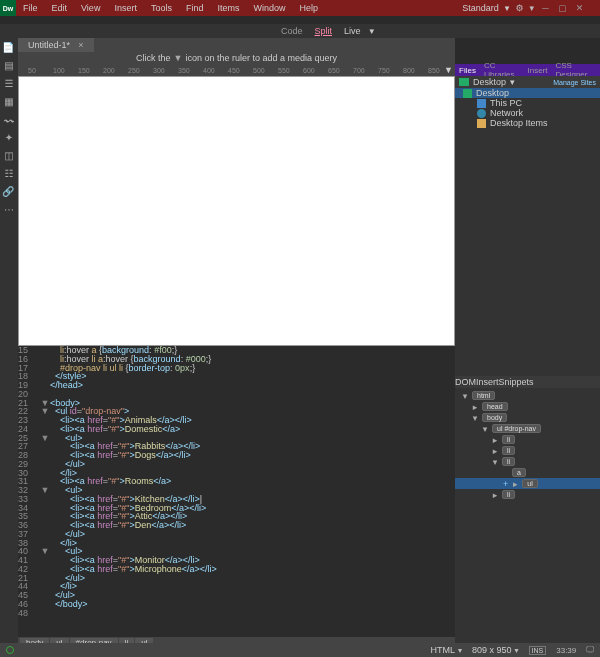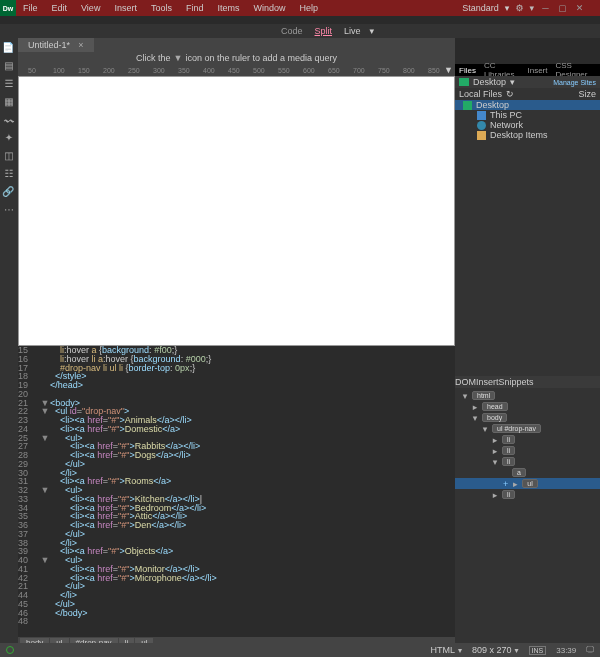--- a/index.html
+++ b/index.html
@@ -58,21 +58,21 @@
   .c-text{color:#dcdcaa}
   .c-sel{color:#d7ba7d}
   .c-prop{color:#9cdcfe}
   .c-num{color:#b5cea8}
 
   .tagbar{height:11px;background:#444;display:flex;align-items:center;gap:1px;padding:0 2px}
   .tagbar span{background:#555;padding:0 6px;color:#ccc;font-size:8px}
 
   .right{width:145px;background:#333;display:flex;flex-direction:column}
   .right .gap2{height:26px;background:#2a2a2a}
-  .panelhdr{height:12px;background:#000000;display:flex;align-items:center}
+  .panelhdr{height:12px;background:#4c1d95;display:flex;align-items:center}
   .panelhdr .ptab{padding:0 4px;color:#999;font-size:8px}
   .panelhdr .ptab.active{color:#eee}
 
   .filesbody{height:300px;background:#333}
   .deskrow{height:12px;background:#3a3a3a;display:flex;align-items:center;padding:0 4px;gap:4px}
   .folder-icon{width:10px;height:8px;background:#2a6;display:inline-block}
   .manage{margin-left:auto;color:#8cf;font-size:7px}
   .lfrow{height:12px;display:flex;align-items:center;padding:0 4px;color:#aaa;font-size:8px}
   .lfrow .sz{margin-left:auto}
   .treerow{height:10px;display:flex;align-items:center;padding-left:8px;gap:4px;font-size:8px}
@@ -200,21 +200,20 @@
           <div class="codeline"><span class="ln">29</span><span class="fold"></span><span class="code">      <span class="c-tag">&lt;/ul&gt;</span></span></div>
           <div class="codeline"><span class="ln">30</span><span class="fold"></span><span class="code">    <span class="c-tag">&lt;/li&gt;</span></span></div>
           <div class="codeline"><span class="ln">31</span><span class="fold"></span><span class="code">    <span class="c-tag">&lt;li&gt;&lt;a</span> <span class="c-attr">href</span>=<span class="c-val">"#"</span><span class="c-tag">&gt;</span><span class="c-text">Rooms</span><span class="c-tag">&lt;/a&gt;</span></span></div>
           <div class="codeline"><span class="ln">32</span><span class="fold">▼</span><span class="code">      <span class="c-tag">&lt;ul&gt;</span></span></div>
           <div class="codeline"><span class="ln">33</span><span class="fold"></span><span class="code">        <span class="c-tag">&lt;li&gt;&lt;a</span> <span class="c-attr">href</span>=<span class="c-val">"#"</span><span class="c-tag">&gt;</span><span class="c-text">Kitchen</span><span class="c-tag">&lt;/a&gt;&lt;/li&gt;</span>|</span></div>
           <div class="codeline"><span class="ln">34</span><span class="fold"></span><span class="code">        <span class="c-tag">&lt;li&gt;&lt;a</span> <span class="c-attr">href</span>=<span class="c-val">"#"</span><span class="c-tag">&gt;</span><span class="c-text">Bedroom</span><span class="c-tag">&lt;/a&gt;&lt;/li&gt;</span></span></div>
           <div class="codeline"><span class="ln">35</span><span class="fold"></span><span class="code">        <span class="c-tag">&lt;li&gt;&lt;a</span> <span class="c-attr">href</span>=<span class="c-val">"#"</span><span class="c-tag">&gt;</span><span class="c-text">Attic</span><span class="c-tag">&lt;/a&gt;&lt;/li&gt;</span></span></div>
           <div class="codeline"><span class="ln">36</span><span class="fold"></span><span class="code">        <span class="c-tag">&lt;li&gt;&lt;a</span> <span class="c-attr">href</span>=<span class="c-val">"#"</span><span class="c-tag">&gt;</span><span class="c-text">Den</span><span class="c-tag">&lt;/a&gt;&lt;/li&gt;</span></span></div>
           <div class="codeline"><span class="ln">37</span><span class="fold"></span><span class="code">      <span class="c-tag">&lt;/ul&gt;</span></span></div>
           <div class="codeline"><span class="ln">38</span><span class="fold"></span><span class="code">    <span class="c-tag">&lt;/li&gt;</span></span></div>
-          <div class="codeline"><span class="ln">39</span><span class="fold"></span><span class="code">    <span class="c-tag">&lt;li&gt;&lt;a</span> <span class="c-attr">href</span>=<span class="c-val">"#"</span><span class="c-tag">&gt;</span><span class="c-text">Objects</span><span class="c-tag">&lt;/a&gt;</span></span></div>
           <div class="codeline"><span class="ln">40</span><span class="fold">▼</span><span class="code">      <span class="c-tag">&lt;ul&gt;</span></span></div>
           <div class="codeline"><span class="ln">41</span><span class="fold"></span><span class="code">        <span class="c-tag">&lt;li&gt;&lt;a</span> <span class="c-attr">href</span>=<span class="c-val">"#"</span><span class="c-tag">&gt;</span><span class="c-text">Monitor</span><span class="c-tag">&lt;/a&gt;&lt;/li&gt;</span></span></div>
           <div class="codeline"><span class="ln">42</span><span class="fold"></span><span class="code">        <span class="c-tag">&lt;li&gt;&lt;a</span> <span class="c-attr">href</span>=<span class="c-val">"#"</span><span class="c-tag">&gt;</span><span class="c-text">Microphone</span><span class="c-tag">&lt;/a&gt;&lt;/li&gt;</span></span></div>
           <div class="codeline"><span class="ln">21</span><span class="fold"></span><span class="code">      <span class="c-tag">&lt;/ul&gt;</span></span></div>
           <div class="codeline"><span class="ln">44</span><span class="fold"></span><span class="code">    <span class="c-tag">&lt;/li&gt;</span></span></div>
           <div class="codeline"><span class="ln">45</span><span class="fold"></span><span class="code">  <span class="c-tag">&lt;/ul&gt;</span></span></div>
           <div class="codeline"><span class="ln">46</span><span class="fold"></span><span class="code">  <span class="c-tag">&lt;/body&gt;</span></span></div>
           <div class="codeline"><span class="ln">48</span><span class="fold"></span><span class="code"></span></div>
         </div>
       <div class="tagbar" id="tagbar">
@@ -233,25 +232,20 @@
           <span class="ptab">CC Libraries</span>
           <span class="ptab">Insert</span>
           <span class="ptab">CSS Designer</span>
         </div>
       <div class="filesbody">
         <div class="deskrow">
           <span class="folder-icon"></span>
           <span>Desktop</span>
           <span>▾</span>
           <span class="manage">Manage Sites</span>
-        </div>
-        <div class="lfrow">
-          <span>Local Files</span>
-          <span style="margin-left:4px">↻</span>
-          <span class="sz">Size</span>
         </div>
         <div id="filetree">
             <div class="treerow sel" style="padding-left: 8px;">
               <span class="deskico"></span>
               <span>Desktop</span>
             </div>
             <div class="treerow" style="padding-left: 22px;">
               <span class="pcico"></span>
               <span>This PC</span>
             </div>
@@ -316,20 +310,20 @@
         </div>
     </div>
   </div>
 
   <div class="status">
     <span class="s">
         <span class="circ"></span>
       </span>
     <span class="sep"></span>
     <span class="s"><span>HTML</span> ▾</span>
-    <span class="s"><span>809 x 270</span> ▾</span>
+    <span class="s"><span>809 x 950</span> ▾</span>
     <span class="s">
         <span class="insbox">INS</span>
       </span>
     <span class="s">33:39</span>
     <span class="s">🖵</span>
   </div>
 </div>
 
 </body></html>

